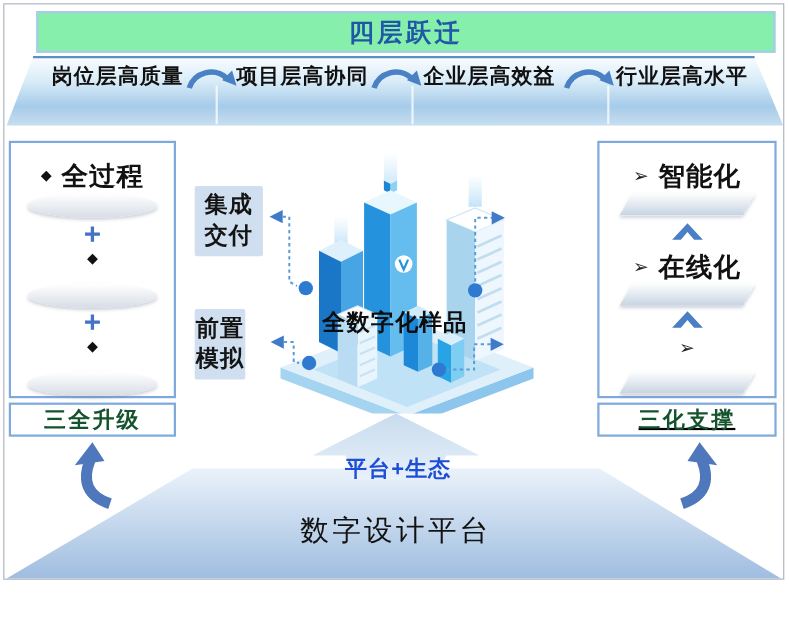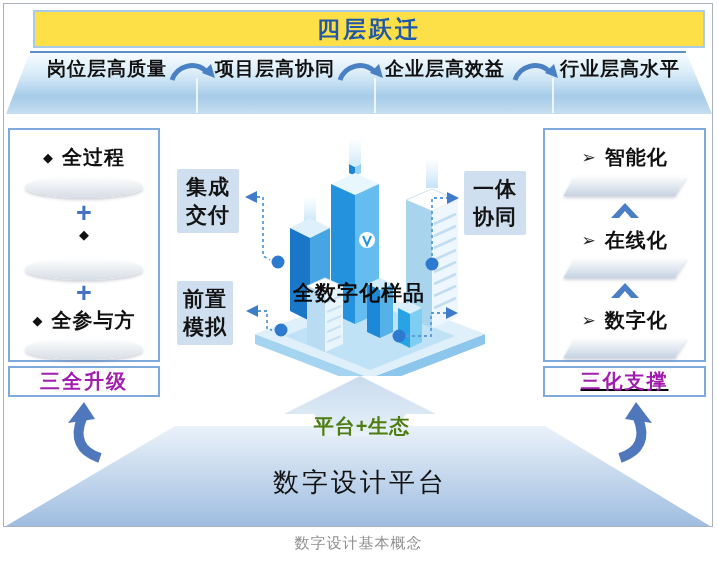--- a/index.html
+++ b/index.html
@@ -5,76 +5,76 @@
   * { margin:0; padding:0; box-sizing:border-box; }
   html,body { background:#ffffff; }
   body { font-family:"Liberation Sans","DejaVu Sans",sans-serif; }
   #stage { position:relative; width:717px; height:566px; background:#ffffff; overflow:hidden; }
 
   .frame { position:absolute; left:3px; top:3px; width:710px; height:524px;
            border:1px solid #a9b0ba; background:#ffffff; z-index:0; }
 
   
   .title-box { position:absolute; left:33px; top:10px; width:672px; height:38px;
-               background:#fde047; border:2px solid #a8cbe9; z-index:3;
+               background:#86efac; border:2px solid #a8cbe9; z-index:3;
                display:flex; align-items:center; justify-content:center; }
   .title-box span { color:#2057a7; font-size:23px; font-weight:800; letter-spacing:3px; }
 
   
   .bar-svg { position:absolute; left:4px; top:50px; z-index:1; }
   .bar-label { position:absolute; top:56px; width:160px; text-align:center; z-index:2;
                font-size:19px; font-weight:800; color:#111111; letter-spacing:1px; }
   .bar-label.s0 { left:27px; } .bar-label.s1 { left:195px; }
   .bar-label.s2 { left:365px;font-family:Liberation Mono, monospace; } .bar-label.s3 { left:540px; }
 
   
   .panel { position:absolute; top:128px; height:234px; background:#ffffff;
            border:2px solid #7ea9dc; z-index:2; }
   .panel-left  { left:8px;   width:152px; }
   .panel-right { left:543px; width:163px; }
   .panel-footer { position:absolute; top:366px; height:31px; background:#ffffff;
                   border:2px solid #7ea9dc; z-index:2;
                   display:flex; align-items:center; justify-content:center; }
   .panel-footer.pl { left:8px;   width:152px; }
   .panel-footer.pr { left:543px; width:163px;text-decoration:underline; }
-  .panel-footer span { color:#a21caf; font-size:20px; font-weight:800; letter-spacing:2px; }
+  .panel-footer span { color:#14532d; font-size:20px; font-weight:800; letter-spacing:2px; }
 
   .p-item { position:absolute; left:0; width:100%; display:flex; align-items:center;
             justify-content:center; gap:9px; }
   .p-item .bullet { font-size:13px; color:#111; }
   .p-item .bullet.arrow { font-size:17px; color:#222; }
-  .p-item .lbl { font-size:20px; font-weight:800; color:#111; letter-spacing:1px; }
+  .p-item .lbl { font-size:24px; font-weight:800; color:#111; letter-spacing:1px; }
 
   .disc { position:absolute; left:15px; width:118px; height:22px; border-radius:50%;
           background:linear-gradient(#ffffff, #d7dde6); box-shadow:0 2px 3px rgba(120,130,150,.35); }
   .plus { position:absolute; left:0; width:100%; text-align:center;
           color:#4472c4; font-size:27px; font-weight:800; line-height:26px; }
   .para { position:absolute; left:24px; width:112px; height:20px; transform:skewX(-30deg);
           background:linear-gradient(#fdfefe, #c7d3e2); box-shadow:1px 2px 3px rgba(120,130,150,.35); }
   .chev { position:absolute; left:0; width:100%; text-align:center; }
 
   
   .callout { position:absolute; background:#cfdff0; border-radius:2px; z-index:5;
              display:flex; flex-direction:column; align-items:center; justify-content:center; }
   .callout span { font-size:21px; font-weight:800; color:#141414; line-height:28px; letter-spacing:1px; }
   .callout.c0 { left:177px; top:169px; width:62px; height:64px; }
-  .callout.c1 { left:177px; top:281px; width:56px; height:64px; }
+  .callout.c1 { left:177px; top:281px; width:46px; height:64px; }
   .callout.c2 { left:464px; top:171px; width:62px; height:64px; }
   .callout.c3 { left:464px; top:287px; width:66px; height:64px; }
 
   
   .city-svg { position:absolute; left:250px; top:136px; z-index:1; }
   .center-label { position:absolute; left:243px; top:279px; width:232px; text-align:center;
                   z-index:3; font-size:21px; font-weight:800; color:#0d0d0d; letter-spacing:1px; }
   .overlay-svg { position:absolute; left:0; top:0; z-index:4; pointer-events:none; }
 
   
   .bottom-svg { position:absolute; left:0; top:370px; z-index:1; }
   .platform-arrow-label { position:absolute; left:282px; top:413px; width:160px; text-align:center;
-                          z-index:2; color:#4d7c0f; font-size:20px; font-weight:800; letter-spacing:1px; }
+                          z-index:2; color:#1d4ed8; font-size:20px; font-weight:800; letter-spacing:1px; }
   .platform-label { position:absolute; left:230px; top:465px; width:260px; text-align:center;
                     z-index:2; color:#121212; font-size:26px; font-weight:400; letter-spacing:3px; }
   .caption { position:absolute; left:0; top:534px; width:717px; text-align:center;
              color:#8f8f8f; font-size:15px; letter-spacing:1px; z-index:2; }
 </style>
 </head>
 <body>
 
 <div id="stage">
 
@@ -112,21 +112,20 @@
     </div>
     <div class="disc" style="top:46px;"></div>
     <div class="plus" style="top:70px;">+</div>
     <div class="p-item" style="top:97px;">
       <span class="bullet">◆</span>
     </div>
     <div class="disc" style="top:128px;"></div>
     <div class="plus" style="top:150px;">+</div>
     <div class="p-item" style="top:177px;">
       <span class="bullet">◆</span>
-      <span class="lbl">全参与方</span>
     </div>
     <div class="disc" style="top:208px;"></div>
   </div>
   <div class="panel-footer pl">
     <span>三全升级</span>
   </div>
 
   <div class="panel panel-right">
     <div class="p-item" style="top:14px;">
       <span class="bullet arrow">➢</span>
@@ -143,21 +142,20 @@
       <span class="lbl">在线化</span>
     </div>
     <div class="para" style="top:128px;"></div>
     <div class="chev" style="top:152px;">
       <svg width="30" height="17" viewBox="0 0 30 17">
         <polygon points="1,16 15,1 29,16 21,16 15,9 9,16" fill="#4a7fc6"></polygon>
       </svg>
     </div>
     <div class="p-item" style="top:177px;">
       <span class="bullet arrow">➢</span>
-      <span class="lbl">数字化</span>
     </div>
     <div class="para" style="top:208px;"></div>
   </div>
   <div class="panel-footer pr">
     <span>三化支撑</span>
   </div>
 
   <svg class="city-svg" width="240" height="240" viewBox="0 0 240 240">
     <defs>
       <linearGradient id="beam" x1="0" y1="0" x2="0" y2="1">
@@ -210,24 +208,20 @@
   <div class="center-label">全数字化样品</div>
 
   <div class="callout c0">
     <span>集成</span>
     <span>交付</span>
   </div>
   <div class="callout c1">
     <span>前置</span>
     <span>模拟</span>
   </div>
-  <div class="callout c2">
-    <span>一体</span>
-    <span>协同</span>
-  </div>
 
   <svg class="overlay-svg" width="717" height="566" viewBox="0 0 717 566">
 
     <g>
       <path d="M 172,80 A 21 21 0 0 1 206,71" fill="none" stroke="#4a80c4" stroke-width="5"></path>
       <polygon points="215,78 211,64 202,73" fill="#4a80c4"></polygon>
     </g>
     <g>
       <path d="M 340,80 A 21 21 0 0 1 374,71" fill="none" stroke="#4a80c4" stroke-width="5"></path>
       <polygon points="383,78 379,64 370,73" fill="#4a80c4"></polygon>
@@ -279,15 +273,14 @@
     </g>
     <g>
       <path d="M 620,88 Q 650,78 638,48" fill="none" stroke="#4f77bb" stroke-width="10"></path>
       <polygon points="636,32 652,53 625,49" fill="#4f77bb"></polygon>
     </g>
   </svg>
 
   <div class="platform-arrow-label">平台+生态</div>
   <div class="platform-label">数字设计平台</div>
 
-  <div class="caption">数字设计基本概念</div>
 
 </div>
 
 </body></html>

